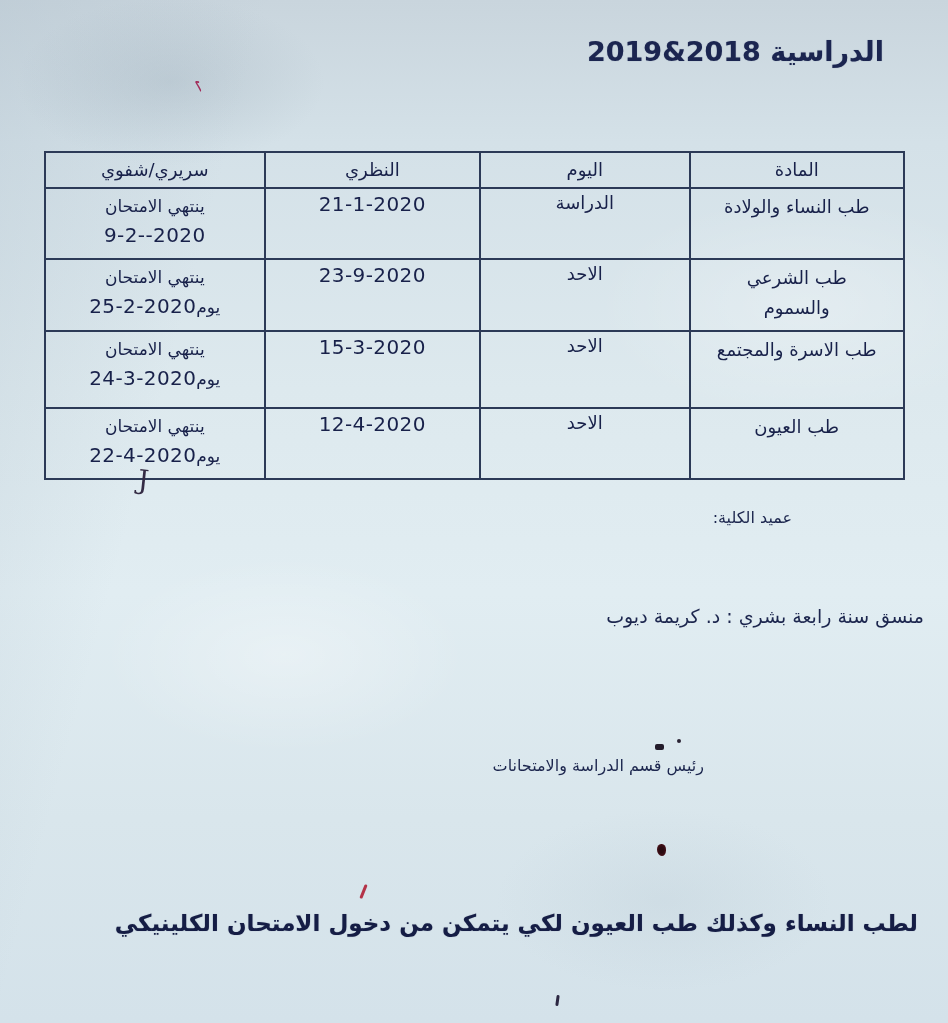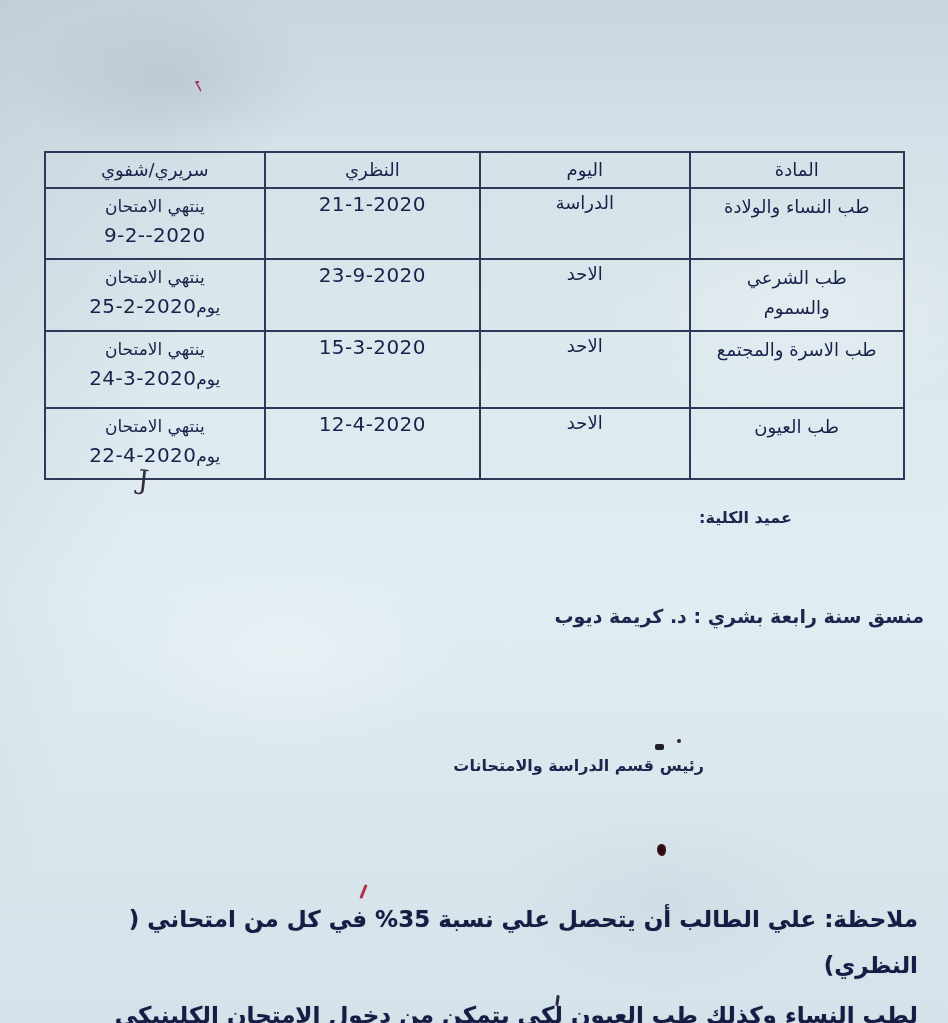--- a/index.html
+++ b/index.html
@@ -40,21 +40,21 @@
   .exam-table th{font-size:18px;padding-top:5px;vertical-align:middle;}
   .col-subject{width:213px;}
   .col-day{width:208px;}
   .col-theory{width:214px;}
   .col-clinical{width:218px;}
   .cell-subject{font-size:18px;white-space:pre-line;line-height:30px;padding-top:5px;}
   .cell-day{font-size:18px;padding-top:5px;}
   .cell-theory{font-size:19px;letter-spacing:.5px;padding-top:7px;}
   .cell-clinical{font-size:17px;line-height:29px;padding-top:5px;margin-left:44px;}
   .date{display:inline-block;direction:ltr;unicode-bidi:isolate;letter-spacing:.4px;font-size:20px;}
-  .sig{position:absolute;font-weight:bold;color:#1c264e;white-space:nowrap;}
+  .sig{position:absolute;font-weight:normal;color:#1c264e;white-space:nowrap;}
   .sig-dean{top:508px;right:156px;font-size:16px;}
   .sig-coord{top:605px;right:24px;font-size:19px;}
   .sig-head{top:756px;right:244px;font-size:16px;}
   .note{
     position:absolute;top:896px;right:30px;left:30px;
     text-align:right;font-weight:bold;font-size:23px;color:#151d45;
     text-shadow:0 0 1px rgba(21,29,69,.3);
   }
   .note .nl1{line-height:46px;}
   .note .nl2{line-height:46px;padding-left:40px;margin-top:4px;}
@@ -67,20 +67,21 @@
   .dot3{left:657px;top:844px;width:9px;height:12px;background:radial-gradient(#2a0a10 30%,#441018 70%);border-radius:50% 50% 50% 60%;}
   .slash-red{left:362px;top:884px;width:3px;height:15px;background:#b43348;transform:rotate(22deg);border-radius:2px;}
   .tick{left:556px;top:995px;width:3px;height:11px;background:#2c2742;transform:rotate(8deg);border-radius:2px;}
 </style>
 </head>
 <body>
 
 <div class="scan-noise"></div>
 
 <div class="title">
+  <div class="t2">الدراسية 2018&amp;2019</div>
 </div>
 
 <table class="exam-table" dir="rtl">
   <colgroup>
     <col class="col-subject">
       <col class="col-day">
       <col class="col-theory">
       <col class="col-clinical">
   </colgroup>
   <tbody>
@@ -132,21 +133,20 @@
     </td>
   </tr>
 </tbody>
   </table>
 
 <div class="sig sig-dean">عميد الكلية:</div>
 <div class="sig sig-coord">منسق سنة رابعة بشري : د. كريمة ديوب</div>
 <div class="sig sig-head">رئيس قسم الدراسة والامتحانات</div>
 
 <div class="note">
-  <div class="nl1">ملاحظة: علي الطالب أن يتحصل علي نسبة 35% في كل من امتحاني ( النظري)</div>
   <div class="nl2">لطب النساء وكذلك طب العيون لكي يتمكن من دخول الامتحان الكلينيكي</div>
 </div>
 
 <div class="artifact mark-check">✓</div>
 <div class="artifact mark-j">J</div>
 <div class="artifact dot1"></div>
 <div class="artifact dot2"></div>
 <div class="artifact dot3"></div>
 <div class="artifact slash-red"></div>
 <div class="artifact tick"></div>

